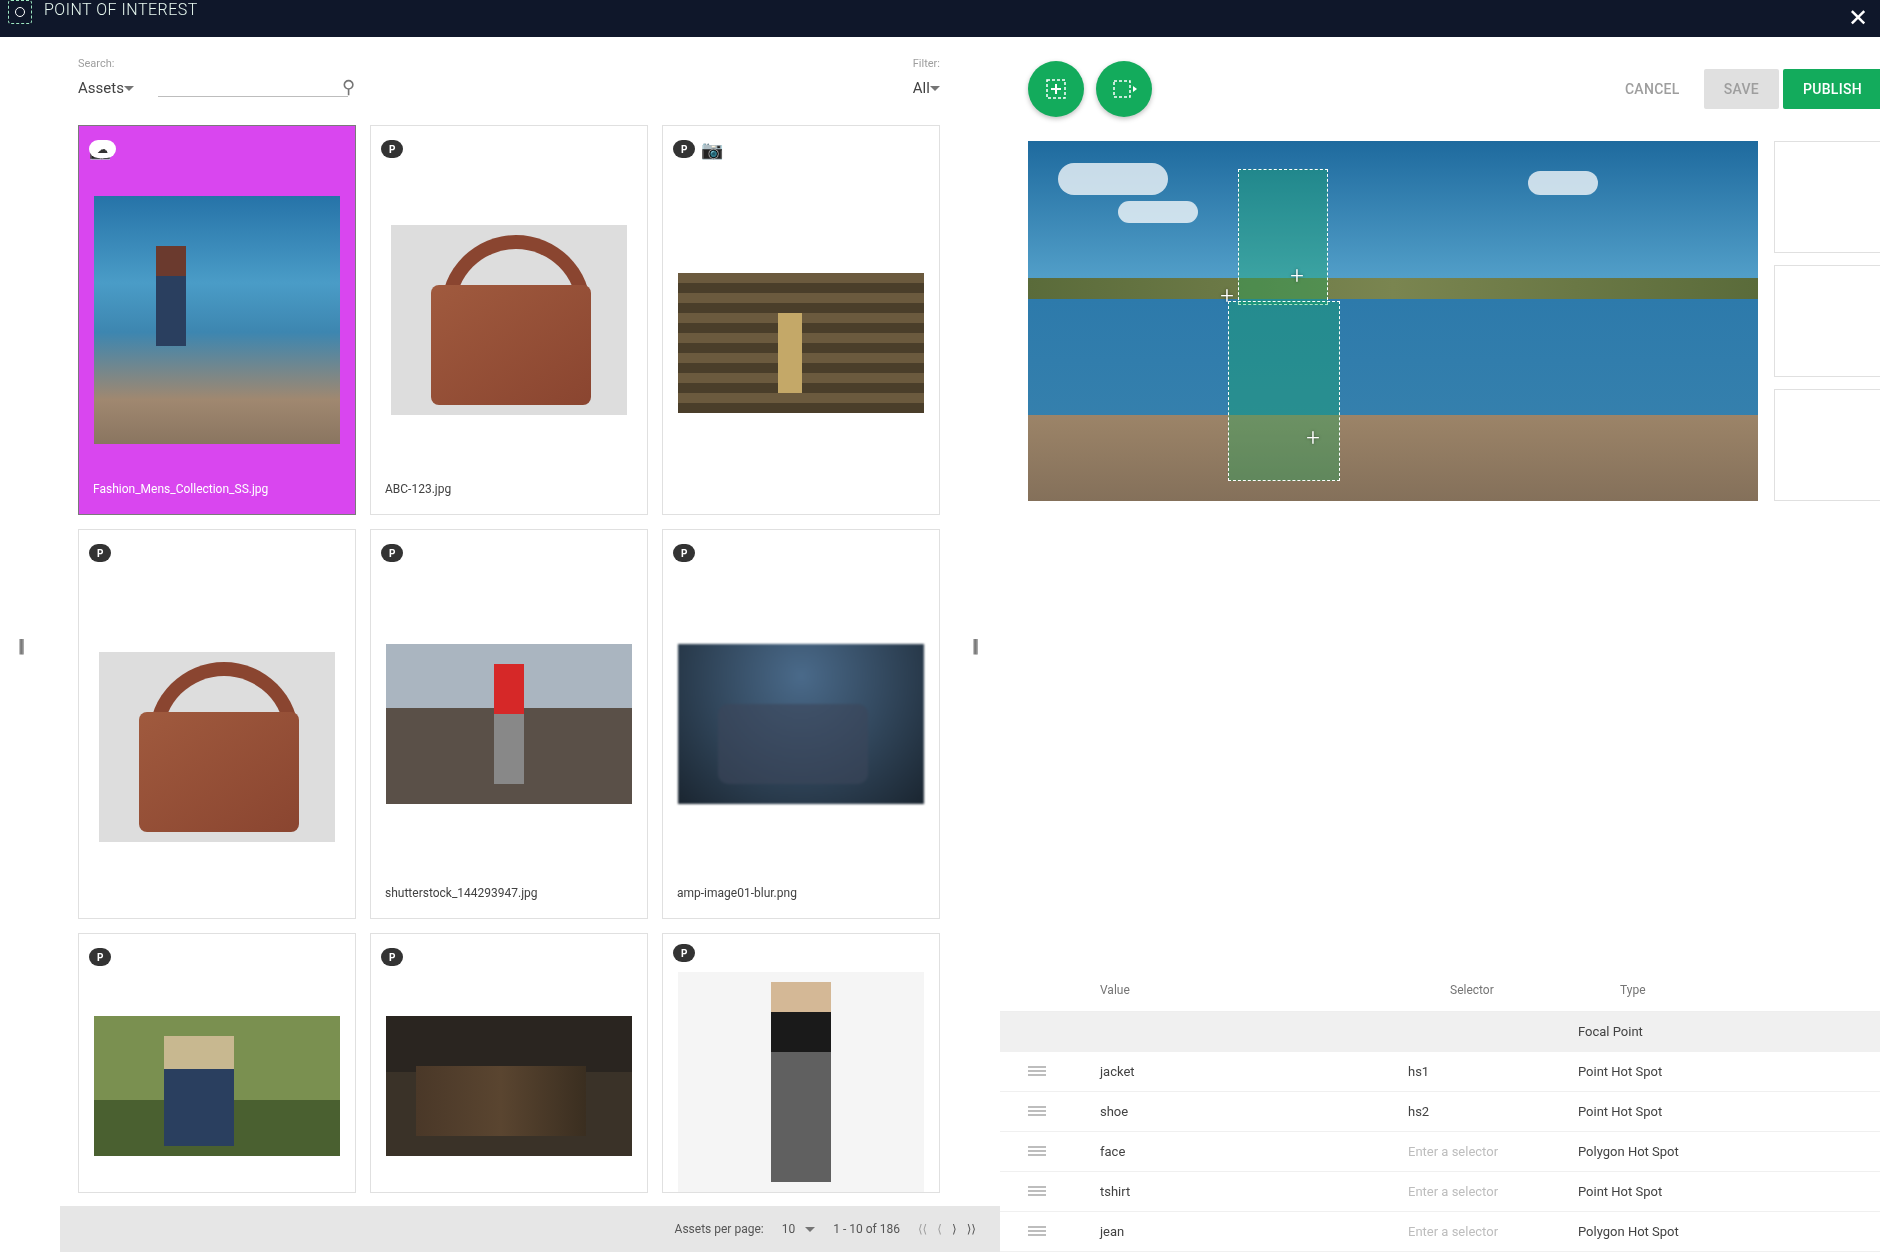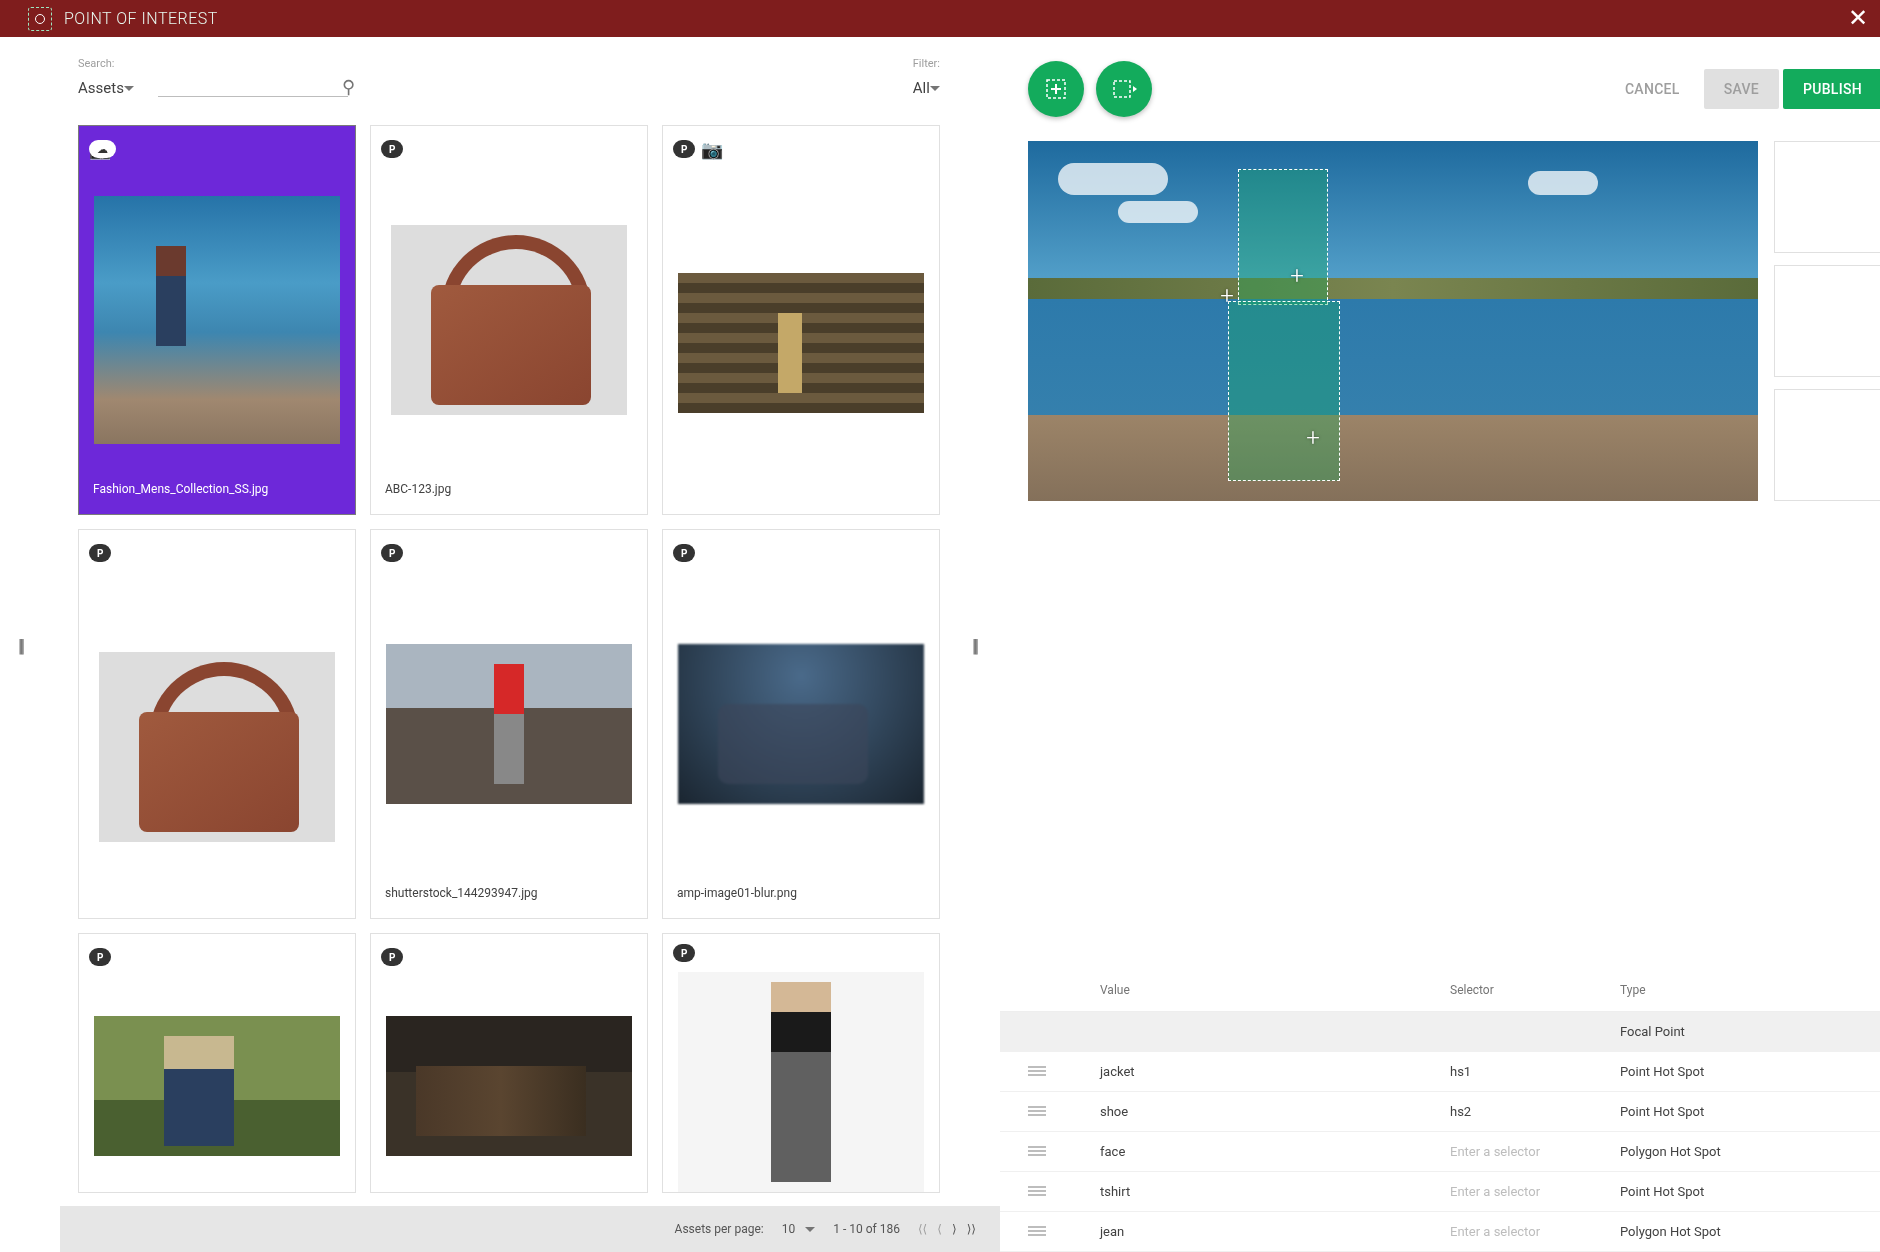--- a/index.html
+++ b/index.html
@@ -1,38 +1,38 @@
 <!DOCTYPE html>
 <html><head>
 <meta charset="utf-8">
 <style>
 *{box-sizing:border-box;margin:0;padding:0;font-family:Roboto,Arial,sans-serif}
 body{background:#fff;width:1880px;height:1252px;overflow:hidden}
-.header{background:#7f1d1d;height:37px;display:flex;align-items:center;padding:0 28px;color:#fff;position:relative}
+.header{background:#0f172a;height:37px;display:flex;align-items:flex-start;padding:0 8px;color:#fff;position:relative}
 .header-logo{width:24px;height:24px;border:1.5px dashed #9de6c0;border-radius:3px;display:flex;align-items:center;justify-content:center;margin-right:12px}
 .header-logo-inner{width:10px;height:10px;border:1.5px solid #fff;border-radius:50%}
 .header-title{font-size:16px;font-weight:300;letter-spacing:.5px;color:#e8f9f0}
 .header-close{position:absolute;right:12px;top:6px;font-size:24px;color:#fff;cursor:pointer;line-height:1}
 .main{display:flex;height:calc(100% - 37px)}
 .left-panel{width:1022px;position:relative;padding:20px 60px 0 78px;background:#fff}
 .right-panel{flex:1;background:#fff;position:relative}
 .handle{position:absolute;top:50%;transform:translateY(-50%);font-size:18px;color:#757575;cursor:pointer;letter-spacing:-3px}
 .handle.left{left:18px}
 .controls-row{display:flex;justify-content:space-between;align-items:flex-end;margin-bottom:28px}
 .ctrl-group{display:flex;flex-direction:column}
 .ctrl-label{font-size:11px;color:#9e9e9e;margin-bottom:9px}
 .ctrl-field{display:flex;align-items:center;}
 .select-text{font-size:15px;color:#424242}
 .dropdown-caret{width:0;height:0;border-left:5px solid transparent;border-right:5px solid transparent;border-top:5px solid #757575;cursor:pointer}
 .search-input-wrap{display:flex;align-items:center;margin-left:24px}
 .search-line{width:190px;border-bottom:1px solid #bdbdbd;height:22px}
 .search-icon{color:#757575;margin-left:-6px;font-size:18px}
 .grid{display:grid;grid-template-columns:repeat(3,278px);gap:14px}
 .card{border:1px solid #e0e0e0;background:#fff;height:390px;display:flex;flex-direction:column;cursor:pointer}
-.card.selected{background:#6d28d9;border-color:#7a7a7a}
+.card.selected{background:#d946ef;border-color:#7a7a7a}
 .card-badges{height:46px;padding:8px 10px;display:flex;gap:6px;align-items:center}
 .badge{background:#333;border-radius:10px;padding:2px 8px;color:#fff;font-size:10px;display:flex;align-items:center;height:18px}
 .badge.cloud::before{content:"☁";font-size:11px}
 .badge.p::before{content:"P";font-weight:700;font-size:10px}
 .camera-icon{color:#1a1a1a;font-size:18px}
 .card.selected .camera-icon{color:#fff}
 .card.selected .badge{background:#fff;color:#333}
 .card-image-area{flex:1;display:flex;align-items:center;justify-content:center;padding:0 12px}
 .thumb{width:246px;background:#ddd;display:flex;align-items:center;justify-content:center;color:#999;font-size:11px}
 .card.selected .thumb{border:none}
@@ -71,21 +71,21 @@
 .side-thumb{width:108px;height:112px;border:1px solid #e0e0e0;background:#fff;cursor:pointer}
 .data-table{position:absolute;bottom:0;left:0;right:0;background:#fff}
 .table-header{display:flex;padding:14px 28px 14px 100px;font-size:12px;color:#757575;border-bottom:1px solid #eee}
 .col-value{width:350px}
 .col-selector{width:170px}
 .col-type{flex:1}
 .table-row{display:flex;align-items:center;padding:12px 28px 12px 28px;border-bottom:1px solid #f0f0f0;font-size:13px;color:#424242;position:relative}
 .table-row.focal{background:#f0f0f0;padding-left:100px}
 .drag-handle{width:72px;color:#bdbdbd;font-size:16px;cursor:grab;display:flex;align-items:center}
 .drag-lines{display:inline-block;width:18px;height:12px;background:repeating-linear-gradient(180deg,#bdbdbd 0,#bdbdbd 2px,transparent 2px,transparent 4px)}
-.row-value{width:350px}
+.row-value{width:308px}
 .row-selector{width:170px;color:#424242}
 .row-selector.placeholder{color:#bdbdbd}
 .row-type{flex:1}
 
 .thumb-lake{height:248px;background:linear-gradient(180deg,#2673a8 0%,#4a9cc7 35%,#3d86b0 55%,#a08870 82%,#8a7560 100%);position:relative}
 .thumb-lake .mini-person{position:absolute;left:62px;top:50px;width:30px;height:100px;background:linear-gradient(180deg,#6b3a2e 30%,#2a3f5f 30%)}
 .thumb-bag{width:236px;height:190px;position:relative}
 .bag-body{position:absolute;left:40px;top:60px;width:160px;height:120px;background:linear-gradient(145deg,#a05a3e,#8a4530);border-radius:8px}
 .bag-strap{position:absolute;left:50px;top:10px;width:150px;height:80px;border:14px solid #8a4530;border-bottom:none;border-radius:80px 80px 0 0}
 .thumb-wall{height:140px;background:repeating-linear-gradient(180deg,#6b5a3e 0,#6b5a3e 10px,#4a3e2a 10px,#4a3e2a 20px);position:relative}

